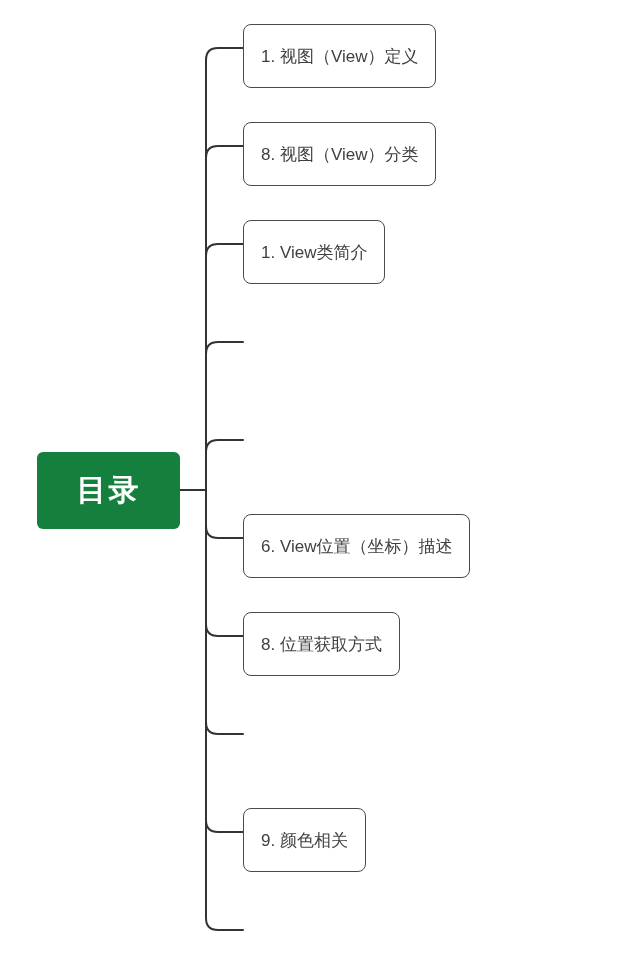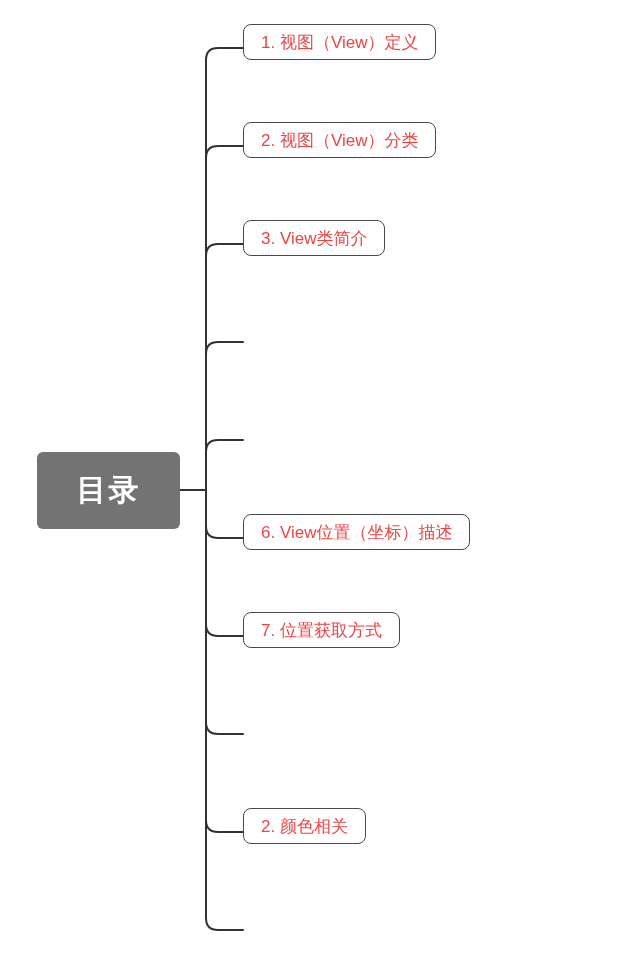--- a/index.html
+++ b/index.html
@@ -22,43 +22,43 @@
     width: 630px;
     height: 968px;
     pointer-events: none;
   }
   .root-node {
     position: absolute;
     left: 37px;
     top: 452px;
     width: 143px;
     height: 77px;
-    background: #737373;
+    background: #15803d;
     color: #ffffff;
     border-radius: 6px;
     display: flex;
     align-items: center;
     justify-content: center;
     font-size: 30px;
     font-weight: bold;
     letter-spacing: 2px;
     box-sizing: border-box;
   }
   .branch-node {
     position: absolute;
     left: 243px;
-    height: 36px;
+    height: 64px;
     background: #ffffff;
     border: 1.5px solid #4a4a4a;
     border-radius: 8px;
     display: inline-flex;
     align-items: center;
     padding: 0 17px;
     font-size: 17px;
-    color: #ef4444;
+    color: #404040;
     white-space: nowrap;
     box-sizing: border-box;
   }
 </style>
 </head>
 <body>
 
 <div class="canvas">
 
   <svg class="connectors" viewBox="0 0 630 968" xmlns="http://www.w3.org/2000/svg">
@@ -81,28 +81,28 @@
   </svg>
 
   <div class="root-node">
     <span>目录</span>
   </div>
 
   <div class="branch-node" style="top:24px">
     <span>1. 视图（View）定义</span>
   </div>
   <div class="branch-node" style="top:122px">
-    <span>2. 视图（View）分类</span>
+    <span>8. 视图（View）分类</span>
   </div>
   <div class="branch-node" style="top:220px">
-    <span>3. View类简介</span>
+    <span>1. View类简介</span>
   </div>
   <div class="branch-node" style="top:514px">
     <span>6. View位置（坐标）描述</span>
   </div>
   <div class="branch-node" style="top:612px">
-    <span>7. 位置获取方式</span>
+    <span>8. 位置获取方式</span>
   </div>
   <div class="branch-node" style="top:808px">
-    <span>2. 颜色相关</span>
+    <span>9. 颜色相关</span>
   </div>
 
 </div>
 
 </body></html>

